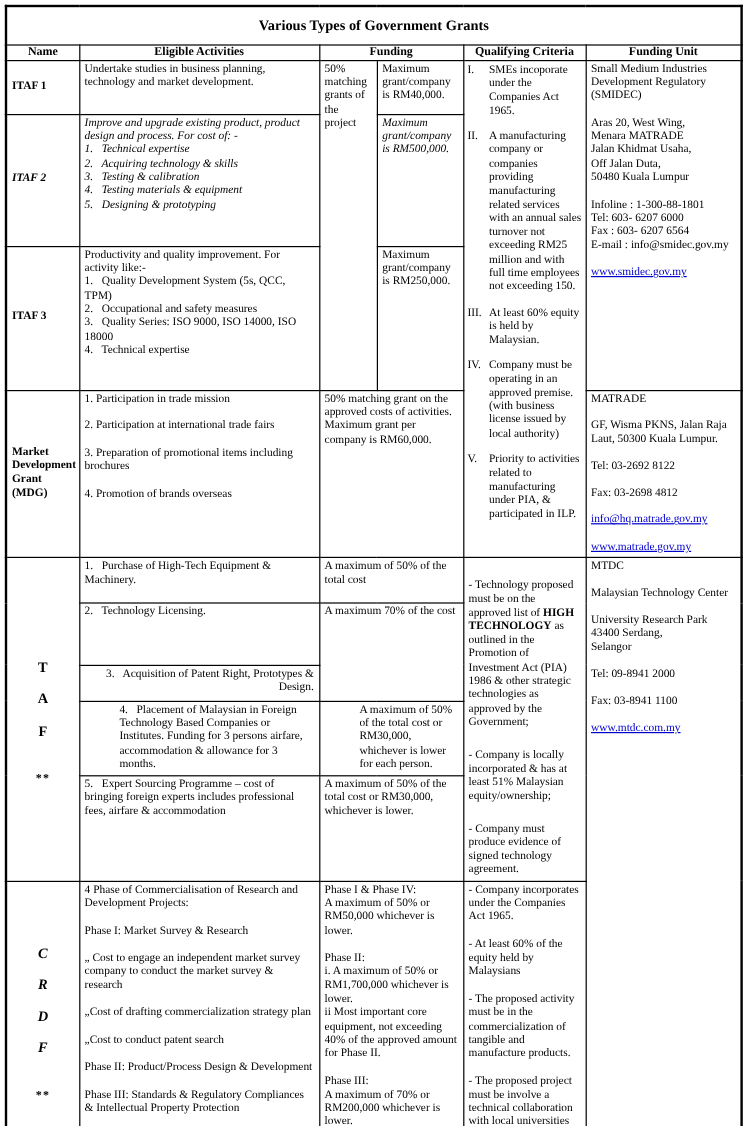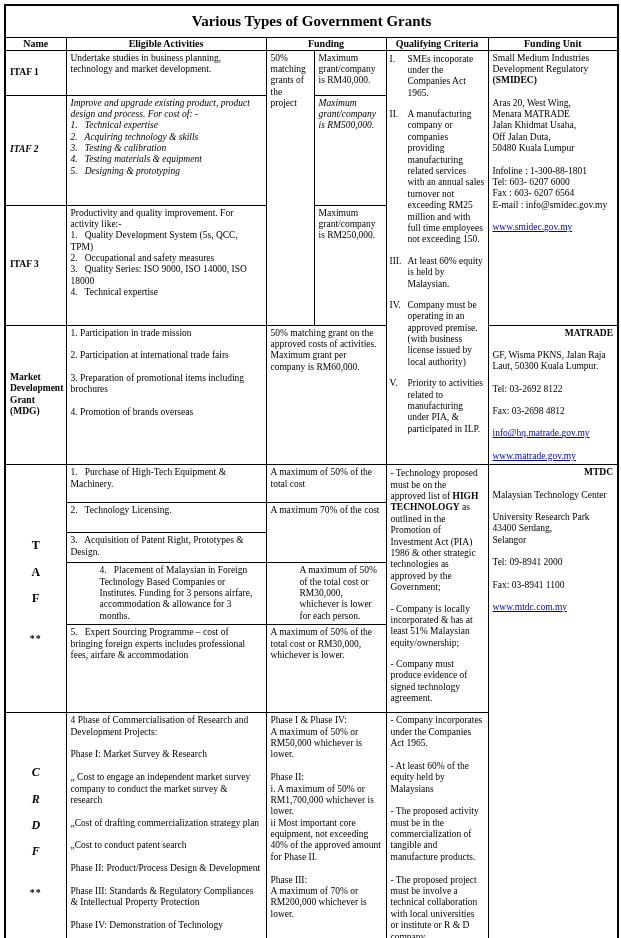--- a/index.html
+++ b/index.html
@@ -16,52 +16,52 @@
     table-layout:fixed;
   }
   td {
     border:1px solid #000;
     vertical-align:top;
     padding:2px 4px 2px 4px;
     font-size:9.5px; line-height:1.2;
   }
   td.title-cell {
     text-align:center; vertical-align:middle;
-    font-size:15px; font-weight:bold; height:32px;
+    font-size:12px; font-weight:bold; height:32px;
   }
   tr.head-row td {
     text-align:center; font-size:10px; padding:0 2px; height:13px;font-weight:bold;
   }
   td.name-cell { text-align:left; vertical-align:middle; font-weight:bold; }
   .pre { white-space:pre-wrap; }
   td.crit-cell { padding:3px 3px; }
   .crit-item { display:flex; margin-bottom:10px; }
   .crit-n { width:18px; flex-shrink:0; }
   .crit-t { flex:1; }
-  .para { margin:1px 0 10px 0; }
+  .para { margin:16px 0 10px 0; }
   .para:last-child { margin-bottom:0; }
   .bold { font-weight:bold; }
-  .org-name { font-weight:bold;text-align:right; }
+  .org-name { font-weight:normal; }
   .link { color:#0000cc; text-decoration:underline; cursor:pointer; }
   .funit-block { margin-bottom:11px; }
   .funit-block:last-child { margin-bottom:0; }
   .vname { display:flex; flex-direction:column; align-items:center; justify-content:center; height:100%; }
   .vletter { font-weight:bold; font-size:12px; margin:6px 0; }
   .vletter.ital { font-style:italic; }
   .vstars { margin-top:22px; font-weight:bold; font-size:10px; letter-spacing:1px; }
   .mdg-top { display:block;font-weight:bold; }
   .mdg-bold { display:block; font-weight:bold; }
   
   tr.r-itaf1 td { height:45px; }
   tr.r-itaf2 td { height:110px;font-style:italic; }
   tr.r-itaf3 td { height:120px; }
   tr.r-mdg  td { height:130px; }
   tr.r-taf1 td { height:38px; }
   tr.r-taf2 td { height:30px; }
-  tr.r-taf3 td { height:30px; }
+  tr.r-taf3 td { height:30px;text-align:right; }
   tr.r-taf4 td { height:57px;padding-left:33px; }
   tr.r-taf5 td { height:88px; }
   tr.r-crdf td { height:232px; }
 </style>
 </head>
 <body>
 
 <table class="grants">
   <colgroup>
     <col style="width:61px">

